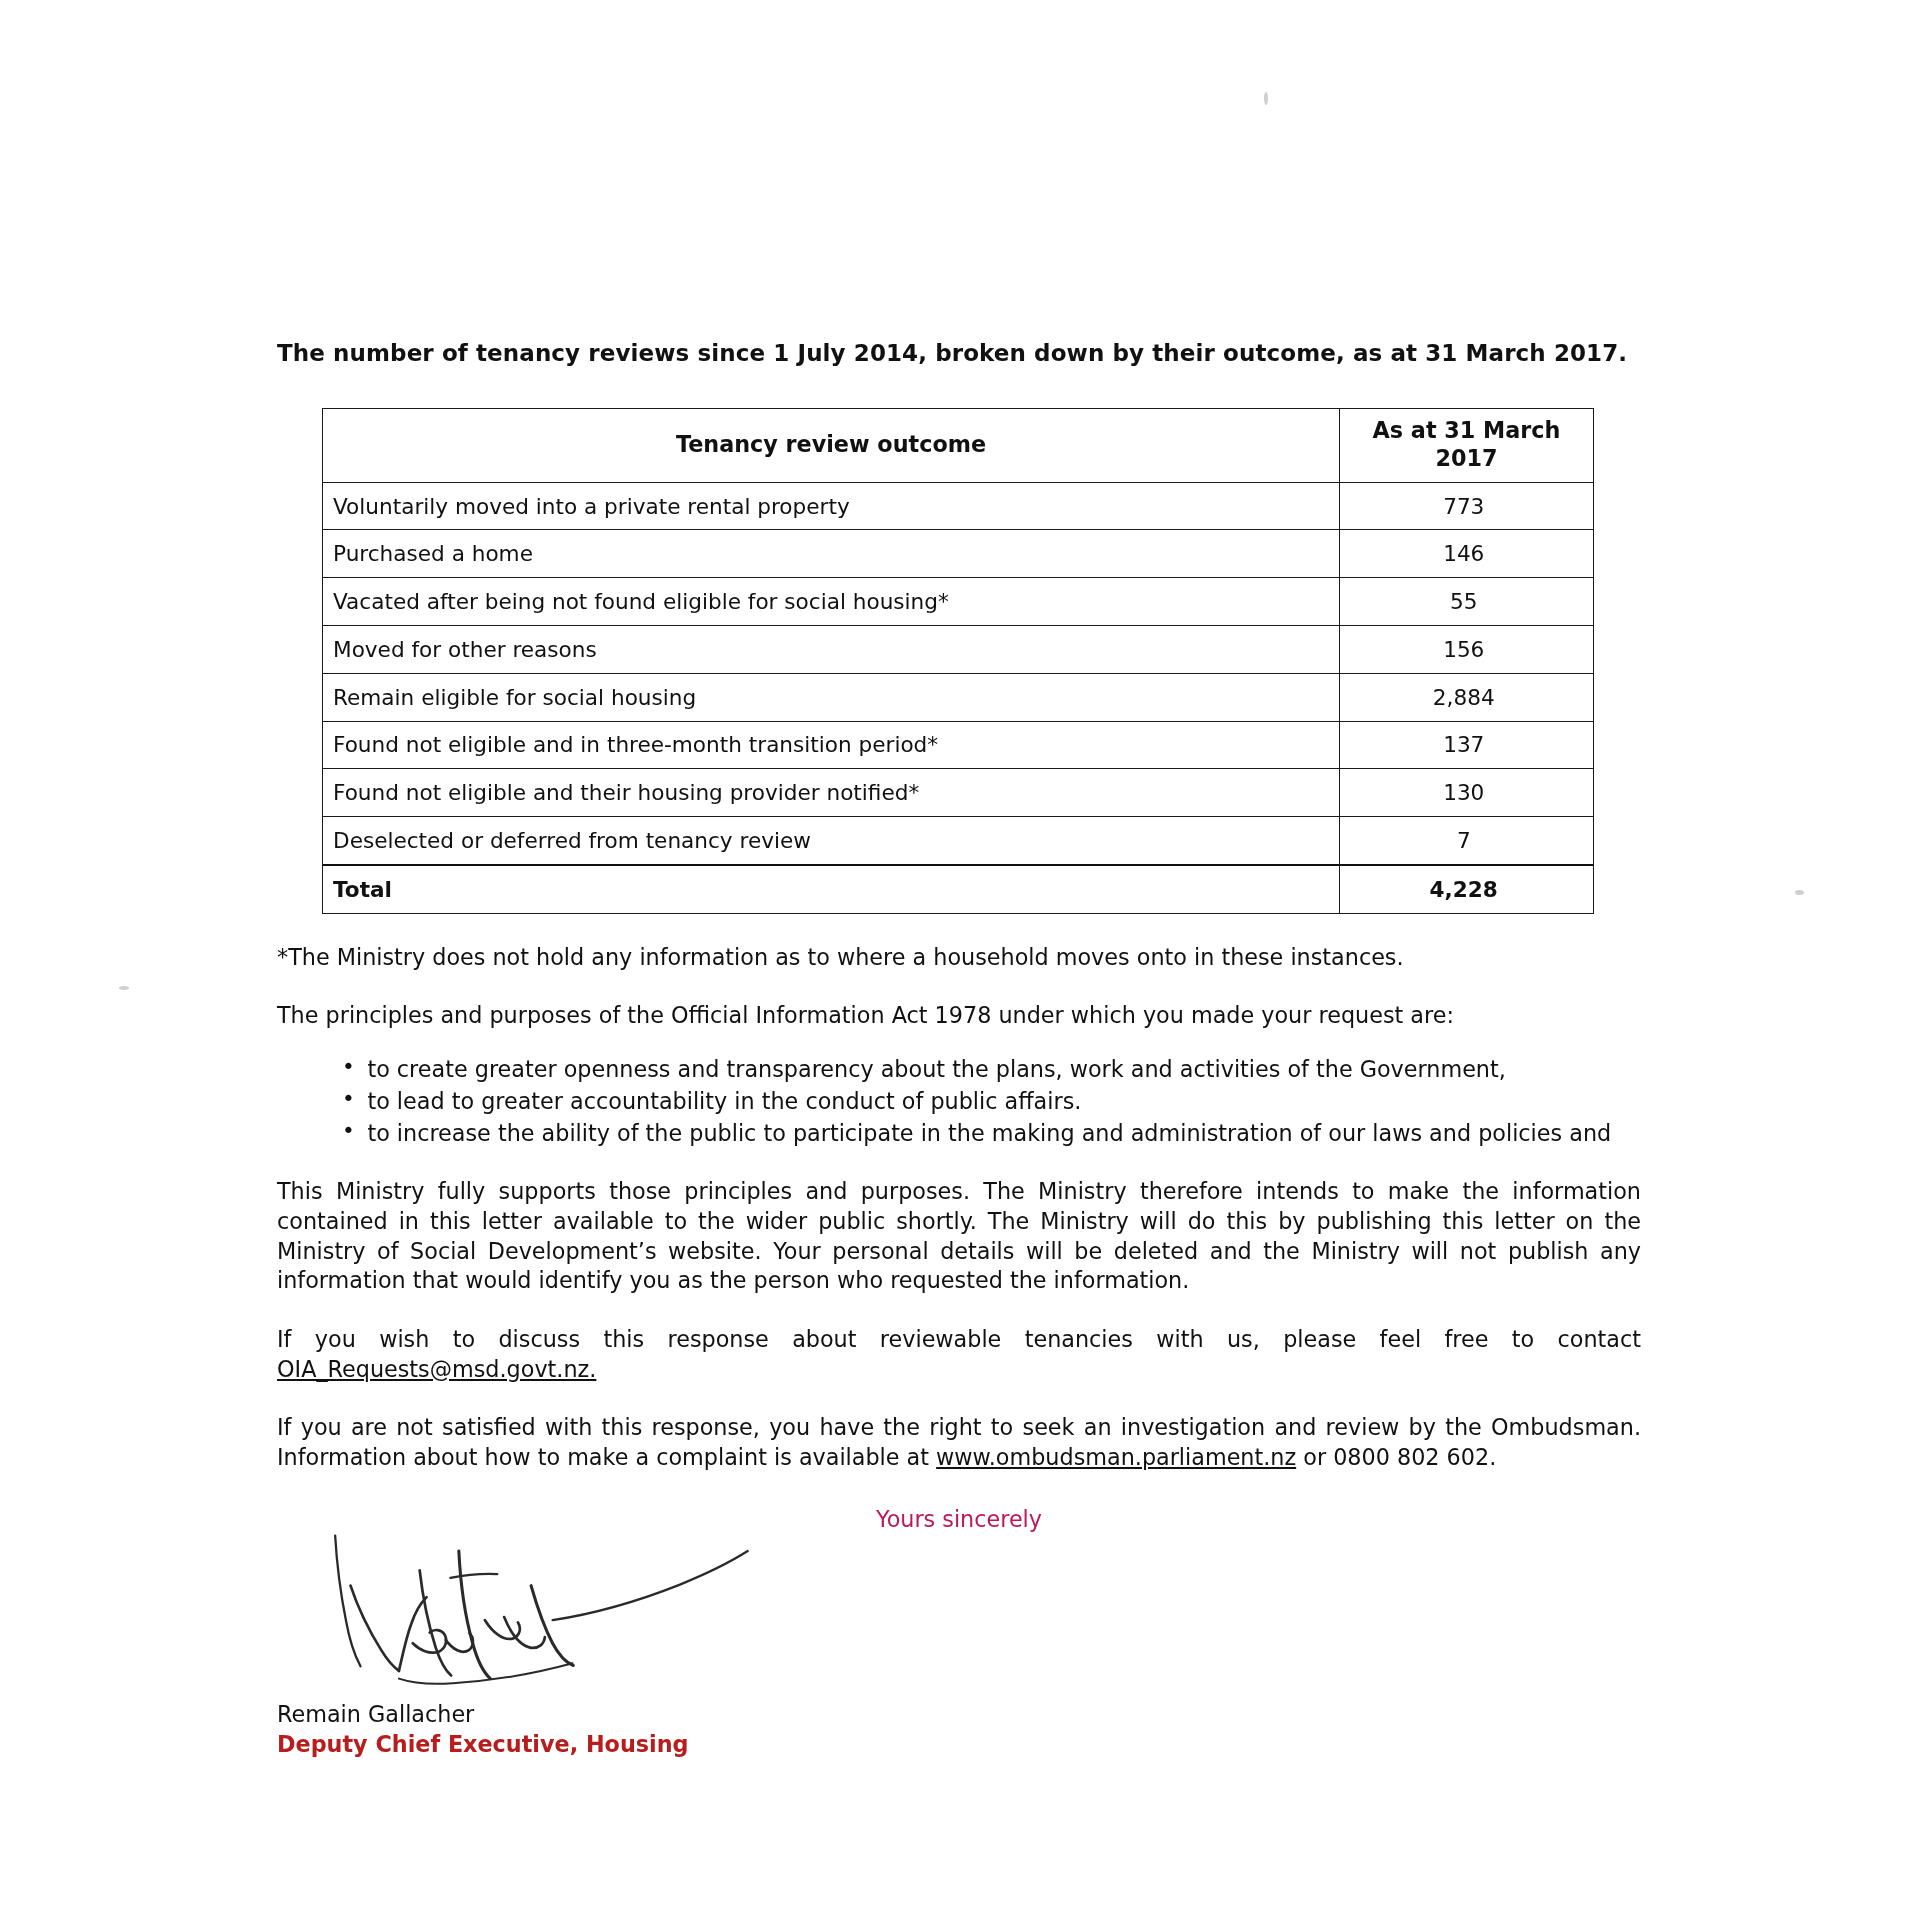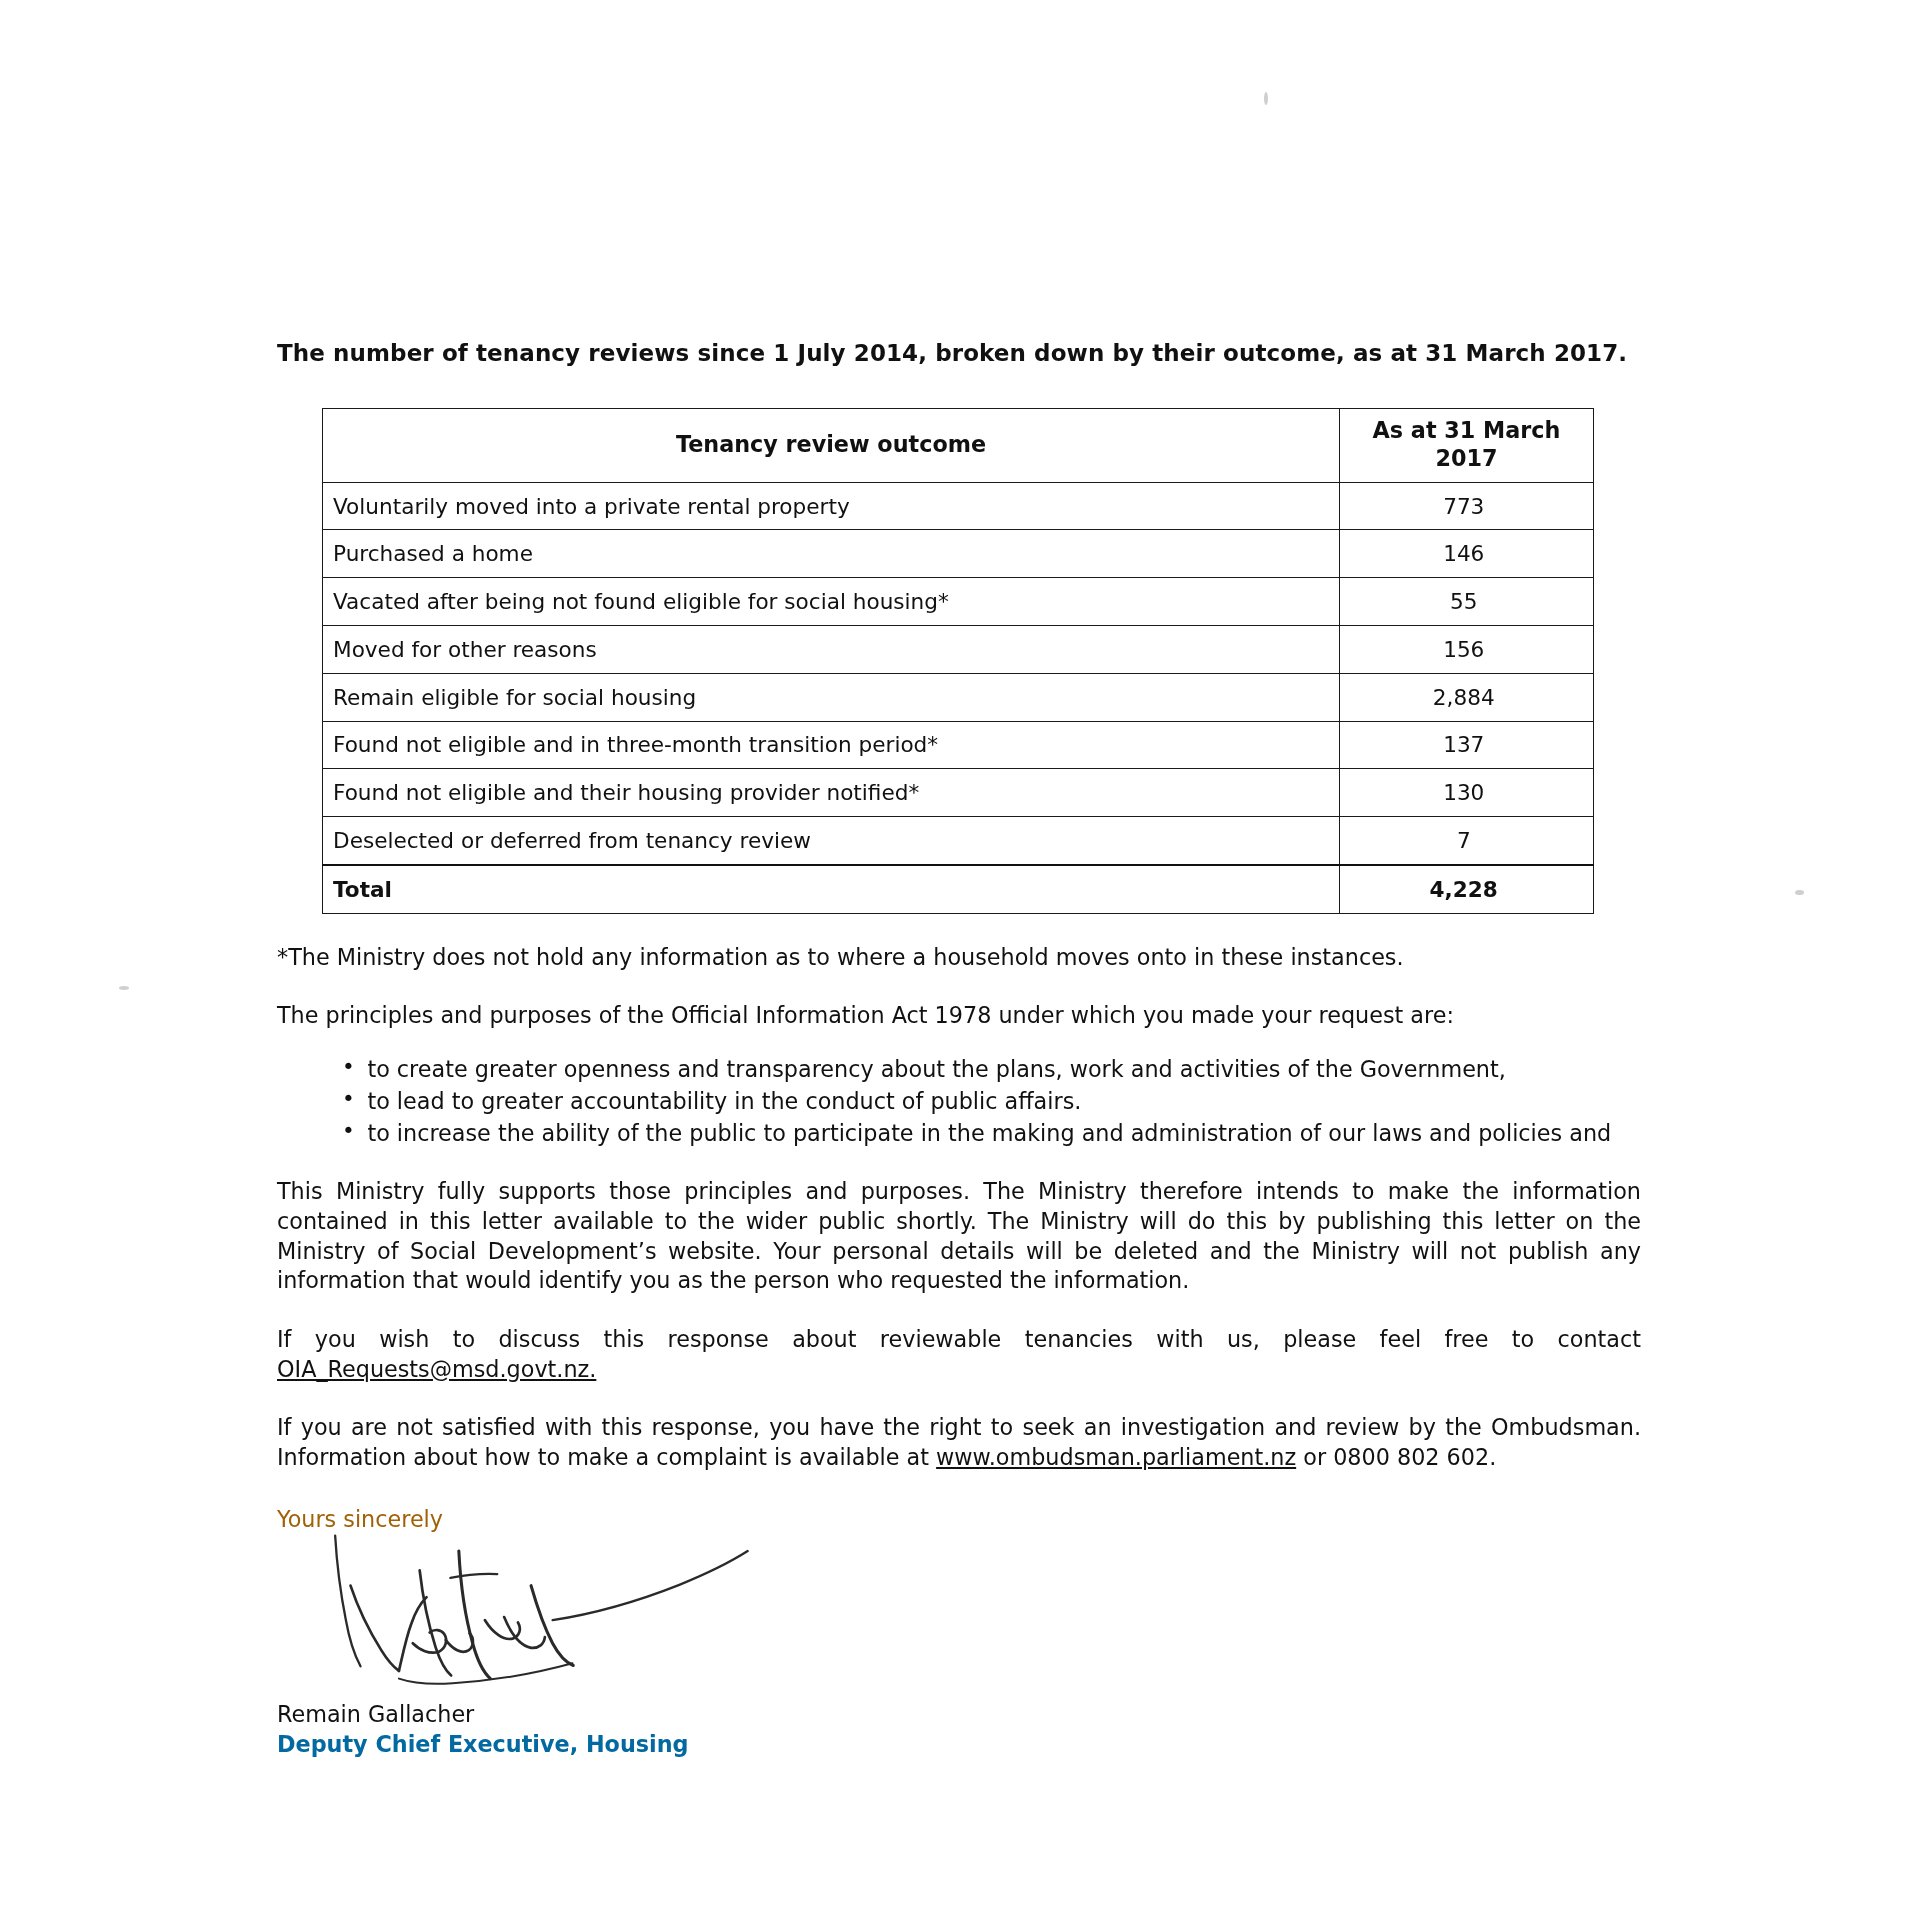--- a/index.html
+++ b/index.html
@@ -98,41 +98,42 @@
     top: -1.5px;
     font-size: 21.6px;
   }
   a.link {
     color: #111;
     text-decoration: underline;
   }
   .signoff {
     margin-top: 33px;
     font-size: 22.3px;
-    color: #a16207;
+    color: #be185d;
+    text-align: center;
   }
   .sig-area {
     position: relative;
     height: 166px;
     margin-top: 3.9px;
   }
   .sig-area svg {
     position: absolute;
     left: 46px;
     top: -7.7px;
   }
   .name {
     font-size: 22.3px;
     color: #111;
     margin-top: 0px;
   }
   .title-bold {
     font-size: 22.3px;
     font-weight: bold;
-    color: #0369a1;
+    color: #b91c1c;
     margin-top: 3.1px;
   }
   .speck {
     position: absolute;
     background: #cfcfcf;
     border-radius: 50%;
   }
 </style>
 </head>
 <body>

